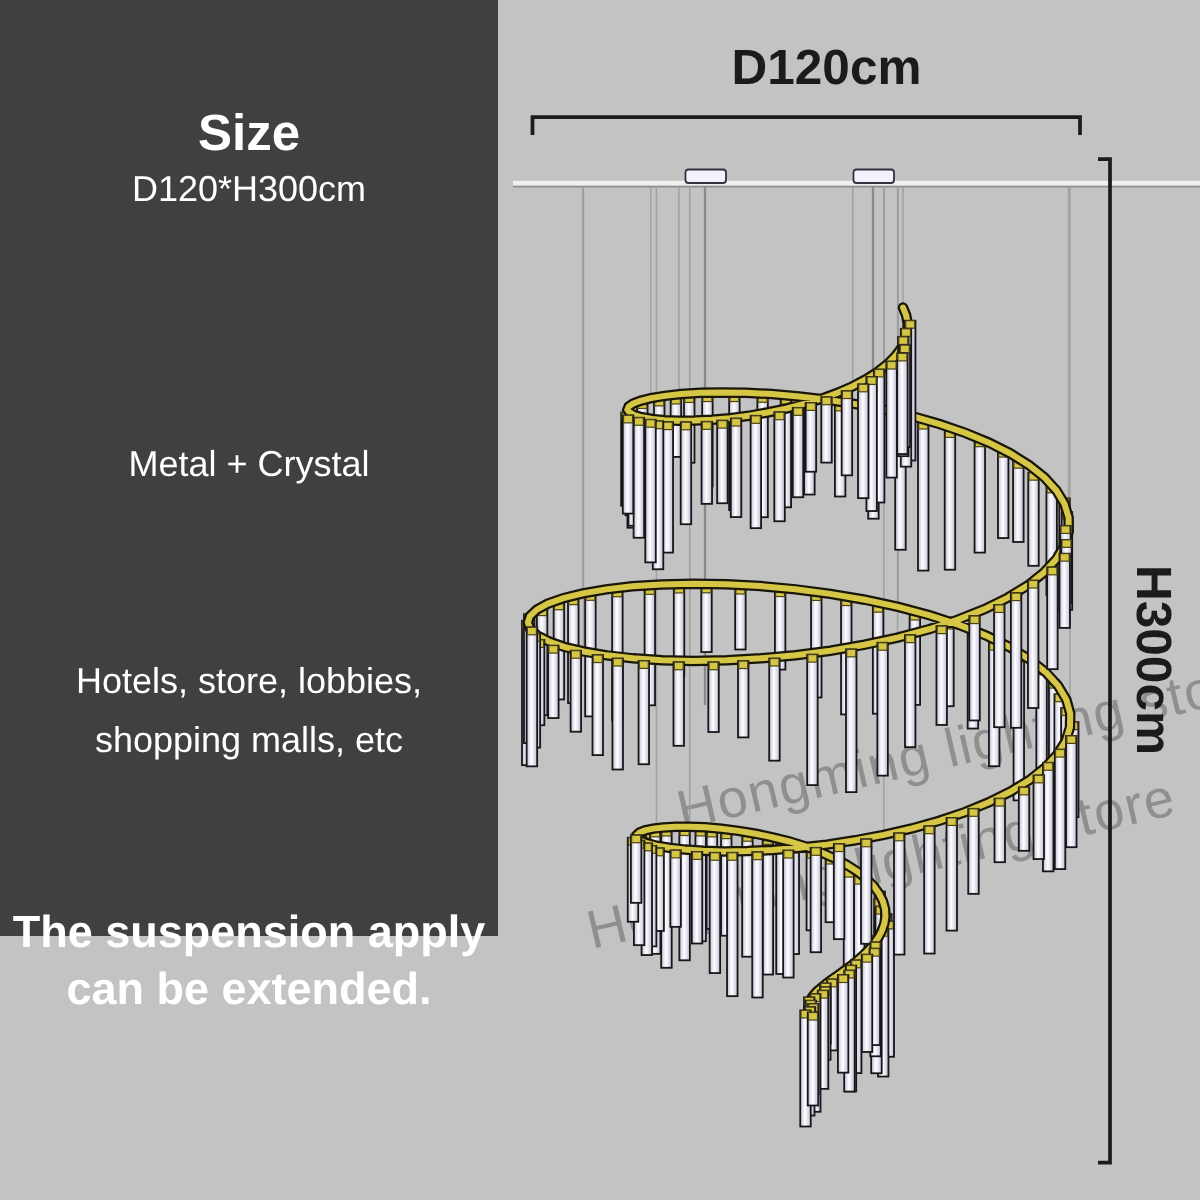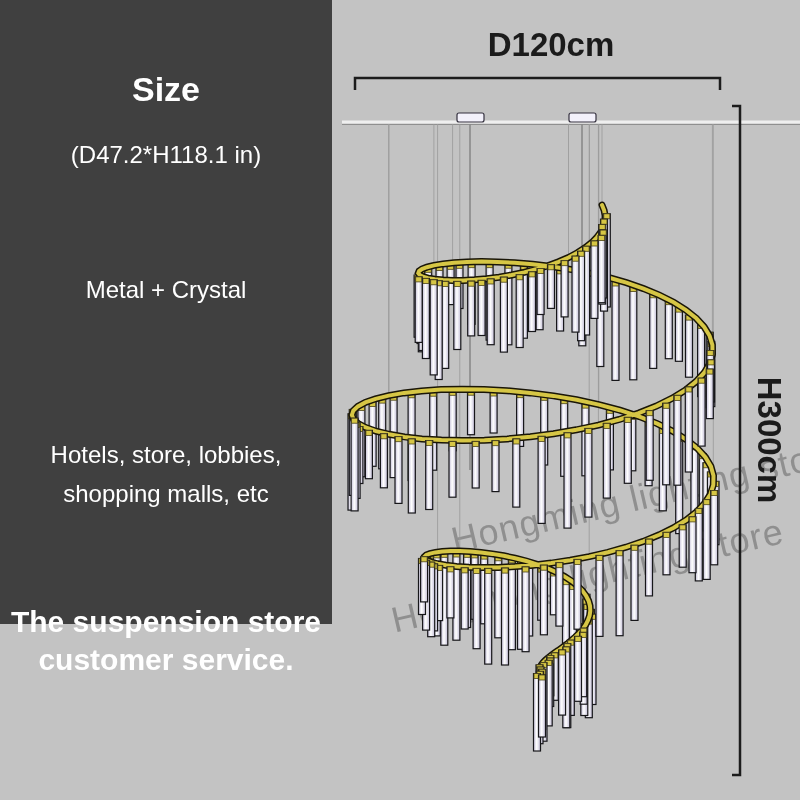--- a/index.html
+++ b/index.html
@@ -31,30 +31,30 @@
     position:absolute;z-index:3;font-size:33px;font-weight:bold;color:#1b1b1b;white-space:nowrap;
   }
   .dim-label-d{left:205px;top:26px;transform:translateX(-50%);margin-left:14px;}
   .dim-label-h{left:437px;top:440px;transform:translate(-50%,-50%) rotate(90deg);}
 </style>
 </head>
 <body>
 
 <div class="left-panel">
   <div class="lp-text lp-head" style="top:70px">Size</div>
-  <div class="lp-text lp-body" style="top:141px">(D47.2*H118.1 in)</div>
-
-  <div class="lp-text lp-body" style="top:276px">Metal + Crystal</div>
+  <div class="lp-text lp-body" style="top:113px">D120*H300cm</div>
+
+  <div class="lp-text lp-body" style="top:296px">Metal + Crystal</div>
 
   <div class="lp-text lp-body" style="top:441px">Hotels, store, lobbies,</div>
   <div class="lp-text lp-body" style="top:480px">shopping malls, etc</div>
 
   <div class="lp-text lp-notice" style="top:603px">
-    <div>The suspension store</div>
-    <div>customer service.</div>
+    <div>The suspension apply</div>
+    <div>can be extended.</div>
   </div>
 </div>
 
 <div class="right-panel">
 
   <div class="watermark" style="left:120px;top:520px">Hongming lighting store</div>
   <div class="watermark" style="left:60px;top:600px">Hongming lighting store</div>
 
   <svg id="chandelier-svg" width="468" height="800" viewBox="0 0 468 800">
       <defs>

